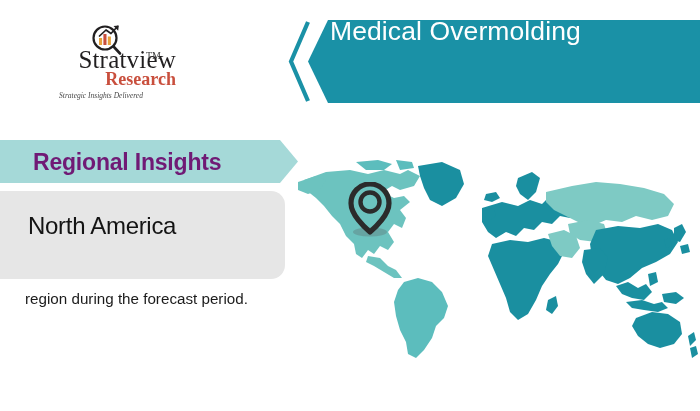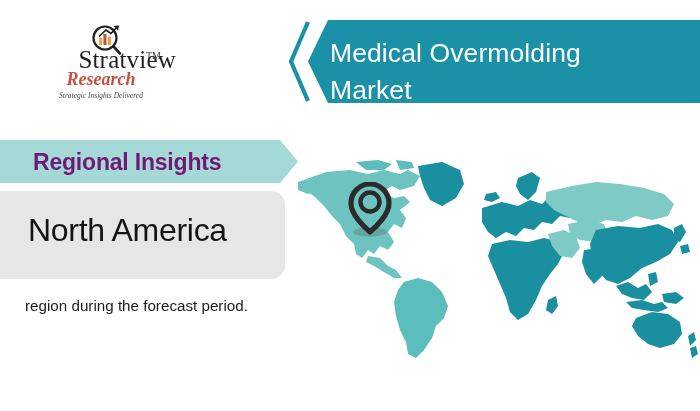--- a/index.html
+++ b/index.html
@@ -51,27 +51,26 @@
     top: 28px;
     font-family: Liberation Serif, serif;
     font-size: 10px;
     color: #3a3a3a;
   }
   #logo-research {
     position: absolute;
     left: 0px;
     top: 47px;
     width: 150px;
-    text-align: center;
+    text-align: right;
     font-family: "Liberation Serif", serif;
     font-weight: bold;
     font-size: 18px;
     color: #c94f3d;
     white-space: nowrap;
-    font-style: italic;
   }
   #logo-tagline {
     position: absolute;
     left: 0px;
     top: 69px;
     width: 150px;
     text-align: center;
     font-family: "Liberation Serif", serif;
     font-style: italic;
     font-weight: normal;
@@ -94,21 +93,21 @@
     top: 20px;
     width: 392px;
     height: 83px;
     background: #1a91a6;
     -webkit-clip-path: polygon(20px 0, 100% 0, 100% 100%, 20px 100%, 0 50%);
     clip-path: polygon(20px 0, 100% 0, 100% 100%, 20px 100%, 0 50%);
   }
   #title-text {
     position: absolute;
     left: 330px;
-    top: 35px;
+    top: 13px;
     width: 360px;
     font-size: 26.5px;
     line-height: 37px;
     color: #ffffff;
     letter-spacing: 0.1px;
   }
 
   
   #regional-banner {
     position: absolute;
@@ -138,38 +137,38 @@
     top: 191px;
     width: 285px;
     height: 88px;
     background: #e6e6e6;
     border-radius: 0 14px 14px 0;
   }
   #region-name {
     position: absolute;
     left: 28px;
     top: 212px;
-    font-size: 32px;
+    font-size: 24px;
     color: #141414;
     letter-spacing: -0.3px;
     white-space: nowrap;
   }
 
   
   #body-copy {
     position: absolute;
     left: 25px;
     top: 288px;
     width: 318px;
     font-size: 15.2px;
     line-height: 22px;
     color: #1b1b1b;
     text-align: justify;
   }
-  #body-copy .last-line { text-align: left; display: block; margin-top: 7px; }
+  #body-copy .last-line { text-align: left; display: block; }
 
   
   #map {
     position: absolute;
     left: 296px;
     top: 158px;
     width: 404px;
     height: 210px;
   }
   #pin {
@@ -204,21 +203,20 @@
   </div>
 
   <div id="title-chevron">
     <svg width="22" height="83" viewBox="0 0 22 83">
       <path d="M20 2 L3 41.5 L20 81" fill="none" stroke="#1a91a6" stroke-width="4.2" stroke-linejoin="miter" stroke-linecap="butt"></path>
     </svg>
   </div>
   <div id="title-banner"></div>
   <div id="title-text">
     <span>Medical Overmolding</span><br>
-    <span>Market</span>
   </div>
 
   <div id="regional-banner"></div>
   <div id="regional-label">Regional Insights</div>
 
   <div id="region-box"></div>
   <div id="region-name">North America</div>
 
   <div id="body-copy">
     <span class="last-line">region during the forecast period.</span>

